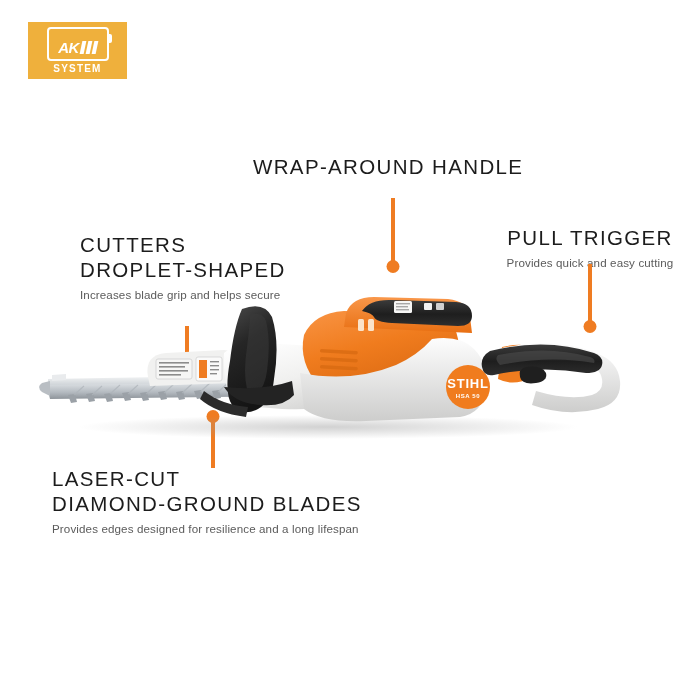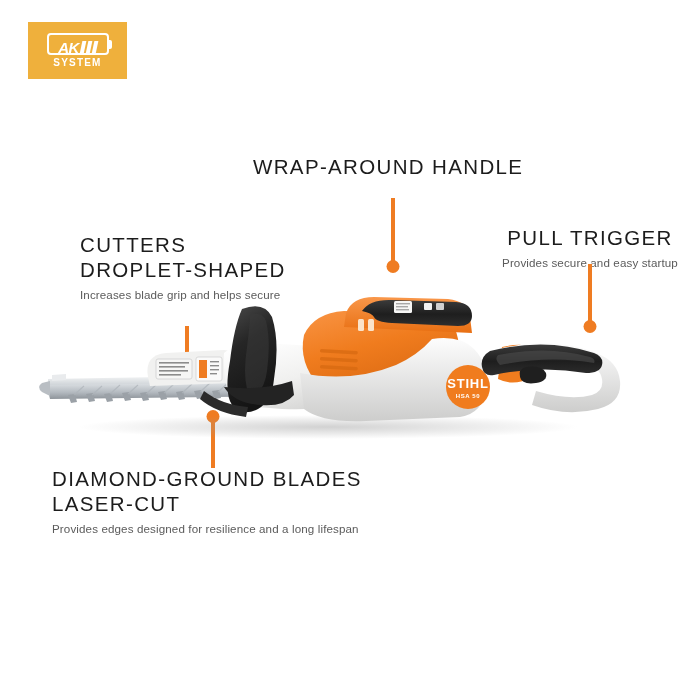--- a/index.html
+++ b/index.html
@@ -32,21 +32,21 @@
     justify-content: center;
   }
   .logo-battery {
     position: relative;
     display: flex;
     align-items: center;
     justify-content: center;
     border: 2.5px solid #ffffff;
     border-radius: 4px;
     padding: 8px 6px 2px 6px;
-    height: 22px;
+    height: 34px;
     min-width: 62px;
   }
   .logo-battery::after {
     content: "";
     position: absolute;
     right: -5px; top: 5px;
     width: 3px; height: 9px;
     background: #ffffff;
     border-radius: 0 2px 2px 0;
   }
@@ -166,40 +166,40 @@
   <div class="callout callout--wrap">
     <p class="title">WRAP-AROUND HANDLE</p>
   </div>
   <div class="leader leader--wrap">
     <span class="stem"></span>
     <span class="dot"></span>
   </div>
 
   <div class="callout callout--pull">
     <p class="title">PULL TRIGGER</p>
-    <p class="subtitle">Provides secure and easy startup</p>
+    <p class="subtitle">Provides quick and easy cutting</p>
   </div>
   <div class="leader leader--pull">
     <span class="stem"></span>
     <span class="dot"></span>
   </div>
 
   <div class="callout callout--drop">
     <p class="title">CUTTERS</p>
     <p class="title">DROPLET-SHAPED</p>
     <p class="subtitle">Increases blade grip and helps secure</p>
   </div>
   <div class="leader leader--drop">
     <span class="stem"></span>
     <span class="dot"></span>
   </div>
 
   <div class="callout callout--laser">
+    <p class="title">LASER-CUT</p>
     <p class="title">DIAMOND-GROUND BLADES</p>
-    <p class="title">LASER-CUT</p>
     <p class="subtitle">Provides edges designed for resilience and a long lifespan</p>
   </div>
   <div class="leader leader--laser">
     <span class="dot"></span>
     <span class="stem"></span>
   </div>
 
   <div class="product">
     <svg viewBox="0 0 636 150" xmlns="http://www.w3.org/2000/svg" aria-hidden="true">
       <defs>

